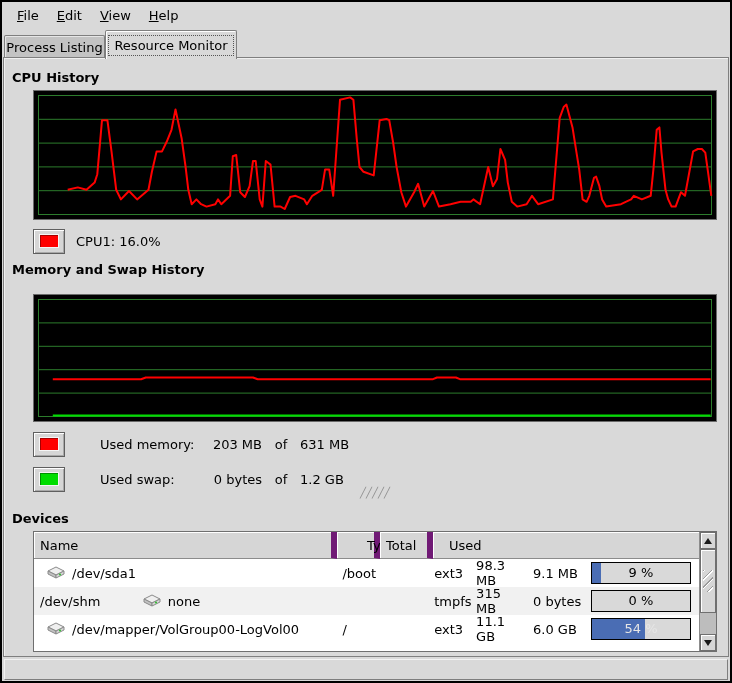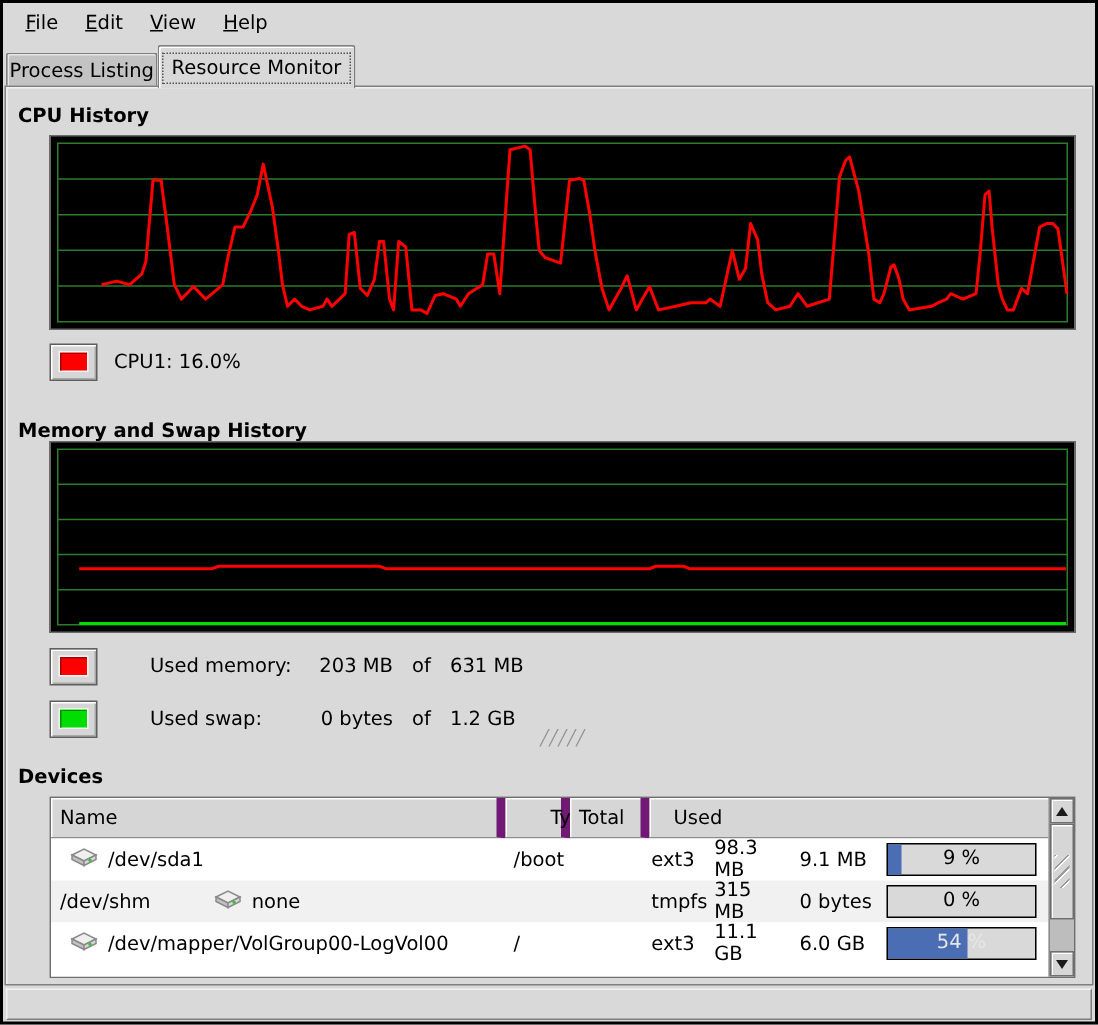--- a/index.html
+++ b/index.html
@@ -116,21 +116,21 @@
         <polyline points="33.7,98.8 43.8,96.4 52.5,98.8 60.6,91.6 63.3,83.2 68.0,29.2 73.4,29.2 77.5,60.4 82.2,98.8 86.9,108.4 95.0,100.0 103.1,108.4 114.5,98.8 117.9,80.8 122.6,60.4 128.0,60.4 132.7,50.8 137.5,38.8 141.5,18.4 147.6,47.2 151.6,76.0 154.3,98.8 157.7,113.2 162.4,108.4 167.1,113.2 172.5,115.6 181.3,113.2 184.0,108.4 187.3,113.2 196.1,104.8 198.8,65.2 202.2,64.0 206.2,101.2 210.9,106.0 215.6,95.2 219.0,70.0 221.7,70.0 225.7,108.4 228.4,115.6 231.8,70.0 236.5,73.6 240.6,115.6 246.6,115.6 250.7,118.0 256.1,106.0 261.5,104.8 270.2,108.4 272.9,113.2 278.3,104.8 287.8,98.8 291.1,78.4 295.2,78.4 299.2,104.8 306.0,8.8 316.1,6.4 319.4,8.8 322.8,48.4 325.5,76.0 329.5,80.8 339.7,84.4 345.7,29.2 352.5,28.0 355.2,29.2 359.2,52.0 362.6,76.0 367.3,101.2 372.0,115.6 380.1,101.2 384.1,92.8 390.2,115.6 399.0,100.0 405.0,115.6 416.5,113.2 426.6,110.8 436.7,110.8 439.4,108.4 446.1,113.2 454.2,76.0 458.9,95.2 463.0,88.0 466.4,58.0 471.1,68.8 473.8,91.6 477.8,110.8 483.2,115.6 492.6,113.2 498.0,104.8 504.1,113.2 518.9,108.4 525.7,26.8 529.7,16.0 532.4,13.6 538.5,36.4 542.5,61.6 545.2,78.4 548.6,108.4 552.6,110.8 555.3,104.8 560.0,86.8 562.1,85.6 565.4,95.2 568.1,108.4 572.2,115.6 587.0,113.2 591.7,110.8 597.1,108.4 599.8,104.8 607.9,108.4 616.7,104.8 619.4,78.4 622.7,38.8 625.4,36.4 627.5,61.6 631.5,98.8 634.2,108.4 637.6,115.6 641.6,115.6 644.3,108.4 647.0,101.2 651.0,104.8 659.1,60.4 663.8,58.0 667.9,58.0 671.3,61.6 674.0,80.8 677.3,104.8" fill="none" stroke="#ff0000" stroke-width="2" stroke-linejoin="round"></polyline>
       </svg>
     </div>
   <div class="legend-row" style="top:226px;">
     <span class="swatch">
         <span class="swatch-inner" style="background: rgb(255, 0, 0);"></span>
       </span>
     <span class="cpu-legend-text">CPU1: 16.0%</span>
   </div>
 
-  <div class="section-title" style="left:10px;top:278px;">Memory and Swap History</div>
+  <div class="section-title" style="left:10px;top:260px;">Memory and Swap History</div>
   <div class="graph" style="top:292px;height:128px;">
       <svg width="682" height="126">
         <rect x="4.5" y="4.5" width="673" height="117" fill="none" stroke="#2c7c2c" stroke-width="1"></rect>
         <line x1="4.5" y1="27.9" x2="677.5" y2="27.9" stroke="#2c7c2c" stroke-width="1"></line>
         <line x1="4.5" y1="51.3" x2="677.5" y2="51.3" stroke="#2c7c2c" stroke-width="1"></line>
         <line x1="4.5" y1="74.7" x2="677.5" y2="74.7" stroke="#2c7c2c" stroke-width="1"></line>
         <line x1="4.5" y1="98.1" x2="677.5" y2="98.1" stroke="#2c7c2c" stroke-width="1"></line>
         <polyline points="18.8,84.2 107.1,84.2 111.8,82.5 219.0,82.5 223.7,84.2 399.0,84.2 403.0,82.5 421.9,82.5 425.9,84.2 676.7,84.2" fill="none" stroke="#ff0000" stroke-width="2" stroke-linejoin="round"></polyline>
         <polyline points="18.8,120.6 676.7,120.6" fill="none" stroke="#00dd00" stroke-width="2" stroke-linejoin="round"></polyline>
       </svg>

